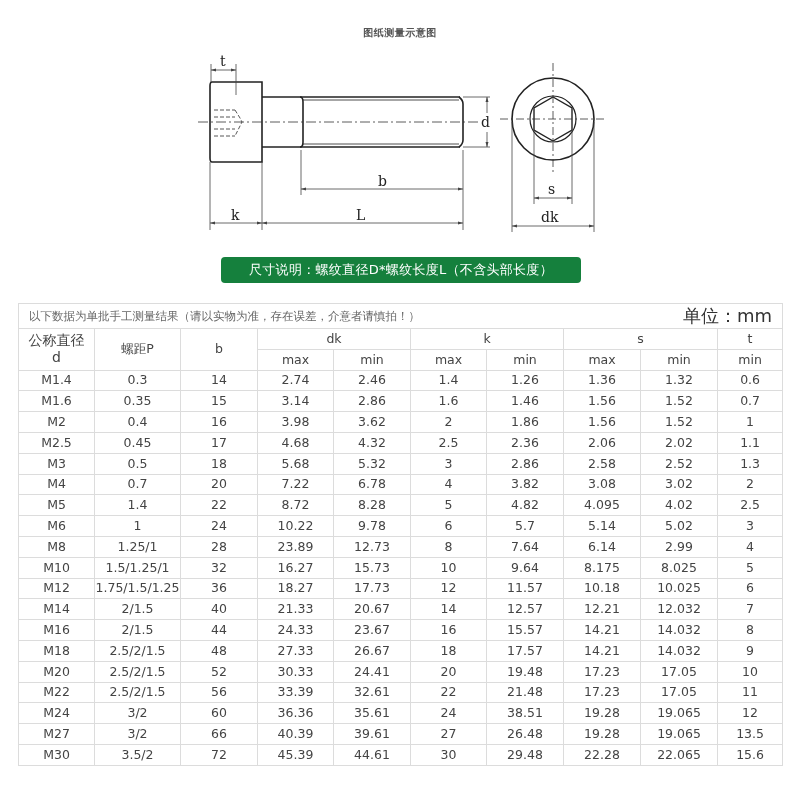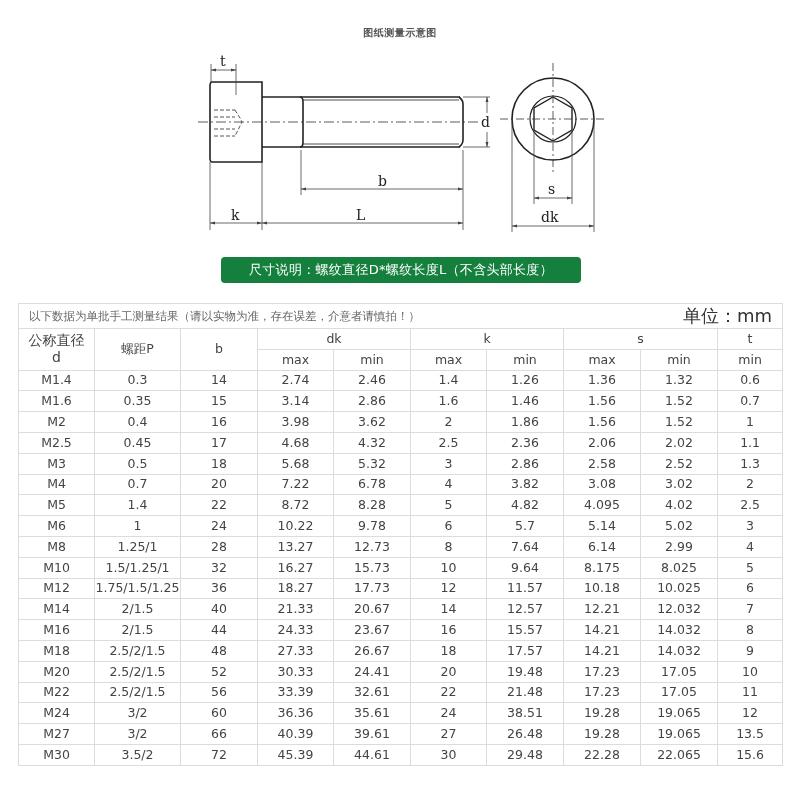--- a/index.html
+++ b/index.html
@@ -257,21 +257,21 @@
         <td>6</td>
         <td>5.7</td>
         <td>5.14</td>
         <td>5.02</td>
         <td>3</td>
       </tr>
       <tr>
         <td>M8</td>
         <td>1.25/1</td>
         <td>28</td>
-        <td>13.27</td>
+        <td>23.89</td>
         <td>12.73</td>
         <td>8</td>
         <td>7.64</td>
         <td>6.14</td>
         <td>2.99</td>
         <td>4</td>
       </tr>
       <tr>
         <td>M10</td>
         <td>1.5/1.25/1</td>

